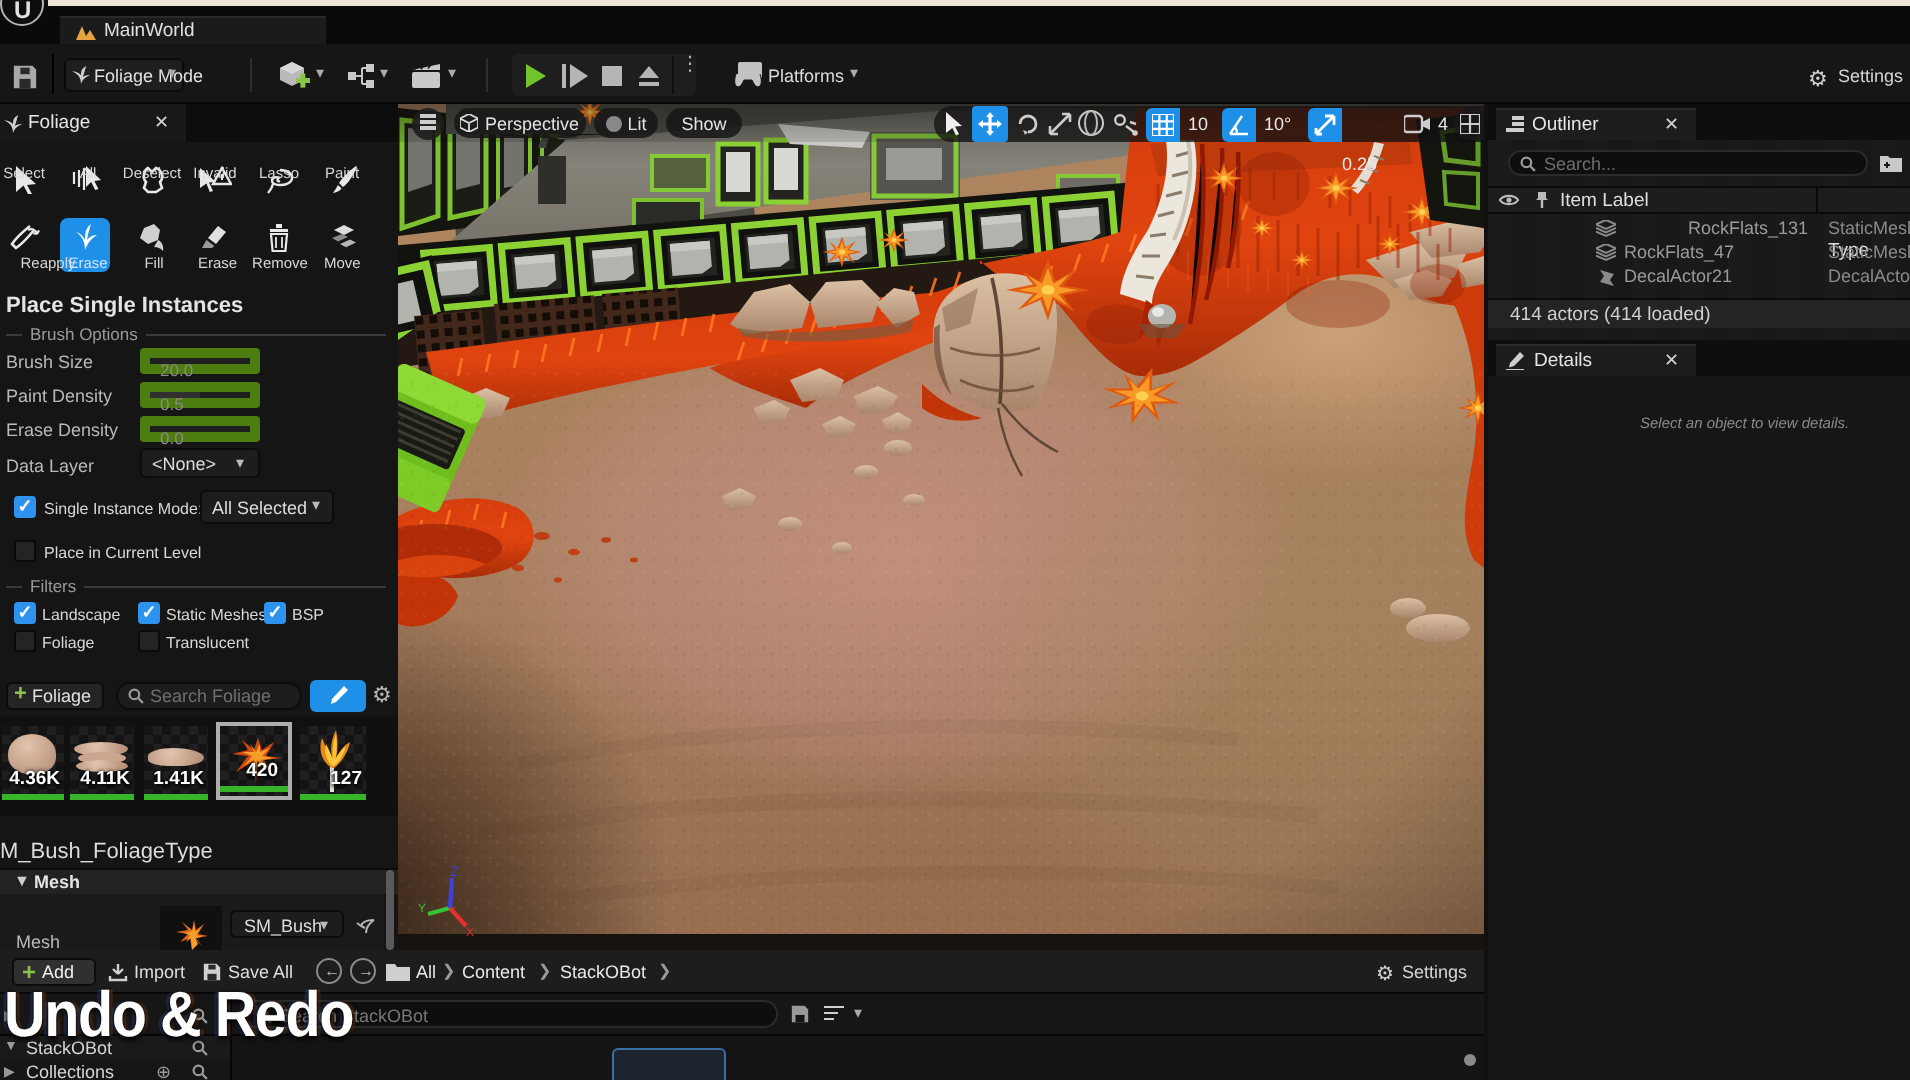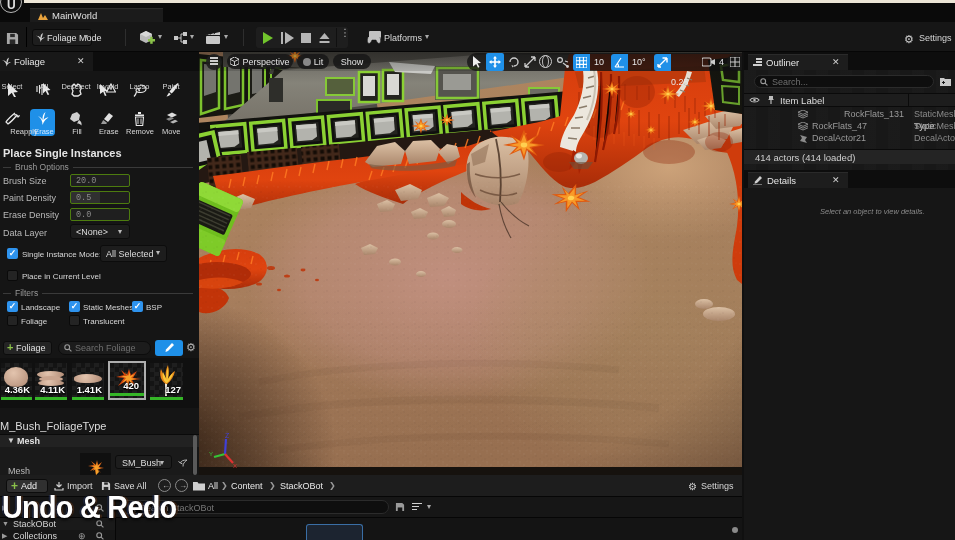--- a/index.html
+++ b/index.html
@@ -3,21 +3,21 @@
 <meta charset="utf-8">
 <style>
 * { margin:0; padding:0; box-sizing:border-box; }
 html,body { width:955px; height:540px; overflow:hidden; background:#0d0d0d; }
 body { font-family:"Liberation Sans", sans-serif; }
 #root { position:absolute; left:0; top:0; width:955px; height:540px; background:#101010; overflow:hidden; }
 .abs { position:absolute; }
 .txt { color:#c8c8c8; font-size:9px; white-space:nowrap; }
 .chk { width:11px; height:11px; border-radius:2px; background:#2e93ee; color:#fff; font-size:9px; font-weight:bold; text-align:center; line-height:11px; }
 .chk.off { background:#242424; border:1px solid #0a0a0a; }
-.field { background:#1f1f1f; border:1px solid #4d7c0f; border-radius:2px; color:#8a8a8a; font-size:8.5px; padding:1px 5px;font-family:Liberation Mono, monospace; }
+.field { background:#1f1f1f; border:5px solid #4d7c0f; border-radius:2px; color:#8a8a8a; font-size:8.5px; padding:1px 5px; }
 .ddown { background:#1d1d1d; border:1px solid #0c0c0c; border-radius:3px; color:#dcdcdc; font-size:9px; }
 .divline { display:flex; align-items:center; color:#9a9a9a; font-size:8.5px; }
 .divline:before, .divline:after { content:""; flex:1; height:1px; background:#3a3a3a; }
 .divline:before { flex:0 0 8px; margin-right:4px; }
 .divline:after { margin-left:4px; }
 .thumb { height:37px; background:repeating-conic-gradient(#1f1f1f 0 25%, #141414 0 50%) 0 0/9px 9px; border-bottom:3px solid #35b527; overflow:hidden; }
 .thumb.sel { border:2px solid #aeaeae; border-bottom:2px solid #aeaeae; }
 .thumb.sel:after { content:""; position:absolute; left:0; right:0; bottom:2px; height:3px; background:#35b527; }
 .trock { position:absolute; background:radial-gradient(circle at 40% 30%, #e3c4ae, #b08a74); }
 .tcount { position:absolute; right:2px; bottom:2px; color:#fff; font-size:9.5px; font-weight:bold; text-shadow:0 1px 2px #000, 0 0 2px #000; }

